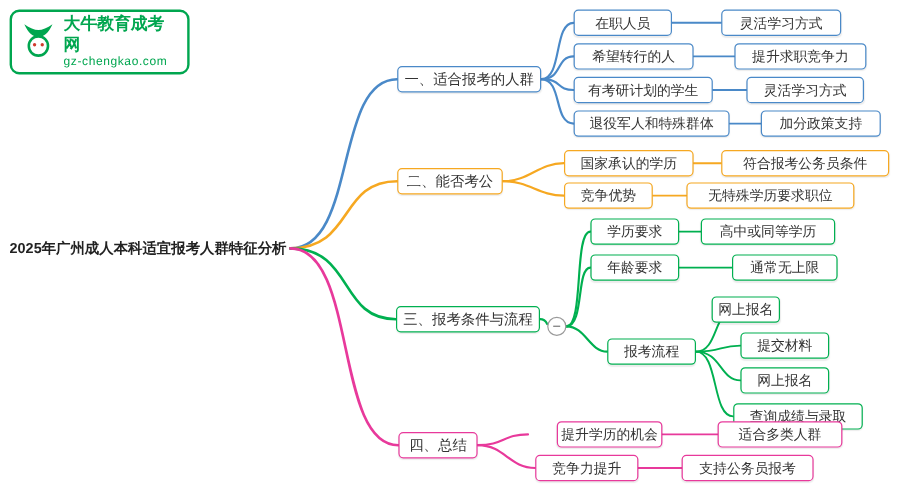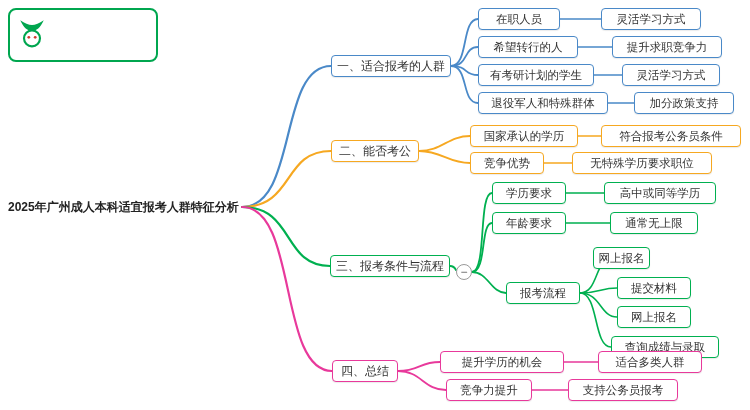--- a/index.html
+++ b/index.html
@@ -72,20 +72,24 @@
 
 <div class="logo">
   <span>
     <svg width="32" height="32" viewBox="0 0 30 30">
       <path d="M4 3 C7 10 11 13 15 13 C19 13 23 10 26 3 C22 6 18 7.5 15 7.5 C12 7.5 8 6 4 3Z" fill="#00a64f"></path>
       <circle cx="15" cy="20" r="7.5" fill="none" stroke="#00a64f" stroke-width="2"></circle>
       <circle cx="12" cy="19" r="1.3" fill="#d23a2e"></circle>
       <circle cx="18" cy="19" r="1.3" fill="#d23a2e"></circle>
     </svg>
   </span>
+  <span class="logo-text">
+    <span class="logo-title">大牛教育成考网</span>
+    <span class="logo-url">gz-chengkao.com</span>
+  </span>
 </div>
 
 <div class="root">2025年广州成人本科适宜报考人群特征分析</div>
 
 <div class="node b1 branch-label" style="left:331px;top:55px;width:120px">一、适合报考的人群</div>
 <div class="node b2 branch-label" style="left:331px;top:140px;width:88px">二、能否考公</div>
 <div class="node b3 branch-label" style="left:330px;top:255px;width:120px">三、报考条件与流程</div>
 <div class="node b4 branch-label" style="left:332px;top:360px;width:66px">四、总结</div>
 
 <div class="node b1" style="left:478px;top:8px;width:82px">在职人员</div>
@@ -97,25 +101,25 @@
 <div class="node b1" style="left:478px;top:92px;width:130px">退役军人和特殊群体</div>
 <div class="node b1" style="left:634px;top:92px;width:100px">加分政策支持</div>
 
 <div class="node b2" style="left:470px;top:125px;width:108px">国家承认的学历</div>
 <div class="node b2" style="left:601px;top:125px;width:140px">符合报考公务员条件</div>
 <div class="node b2" style="left:470px;top:152px;width:74px">竞争优势</div>
 <div class="node b2" style="left:572px;top:152px;width:140px">无特殊学历要求职位</div>
 
 <div class="collapse">−</div>
 <div class="node b3" style="left:492px;top:182px;width:74px">学历要求</div>
-<div class="node b3" style="left:604px;top:182px;width:112px">高中或同等学历</div>
+<div class="node b3" style="left:584px;top:182px;width:112px">高中或同等学历</div>
 <div class="node b3" style="left:492px;top:212px;width:74px">年龄要求</div>
 <div class="node b3" style="left:610px;top:212px;width:88px">通常无上限</div>
 <div class="node b3" style="left:506px;top:282px;width:74px">报考流程</div>
 <div class="node b3" style="left:593px;top:247px;width:57px">网上报名</div>
 <div class="node b3" style="left:617px;top:277px;width:74px">提交材料</div>
 <div class="node b3" style="left:617px;top:306px;width:74px">网上报名</div>
 <div class="node b3" style="left:611px;top:336px;width:108px">查询成绩与录取</div>
 
-<div class="node b4" style="left:440px;top:351px;width:124px">提升学历的机会</div>
+<div class="node b4" style="left:464px;top:351px;width:88px">提升学历的机会</div>
 <div class="node b4" style="left:598px;top:351px;width:104px">适合多类人群</div>
 <div class="node b4" style="left:446px;top:379px;width:86px">竞争力提升</div>
 <div class="node b4" style="left:568px;top:379px;width:110px">支持公务员报考</div>
 
 </body></html>

